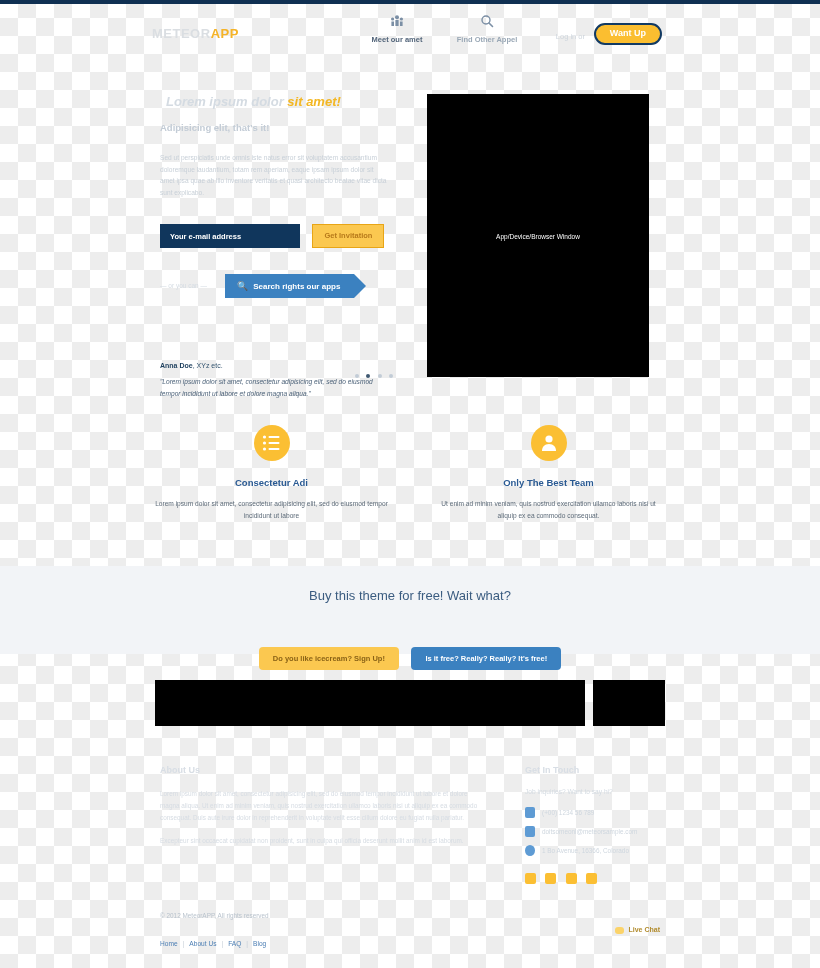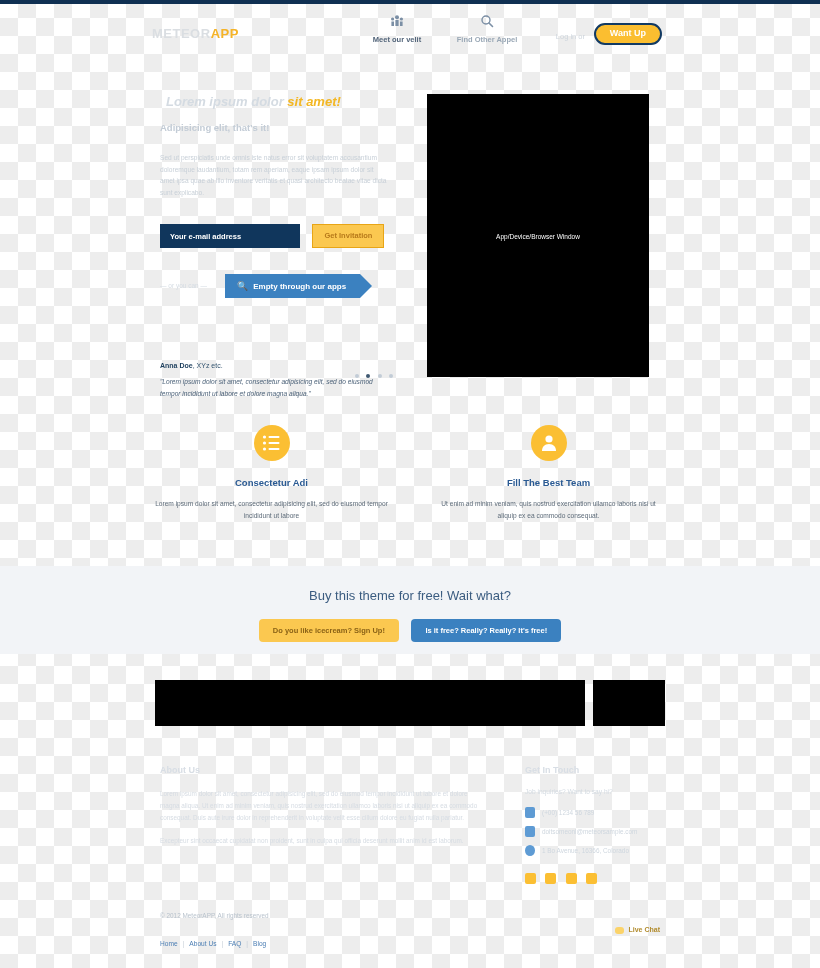--- a/index.html
+++ b/index.html
@@ -264,20 +264,21 @@
   .cta-btns { margin-top: 16px; }
   .cta-btn {
     display: inline-block;
     font-size: 7.5px;
     font-weight: bold;
     padding: 7px 14px;
     border-radius: 4px;
     cursor: pointer;
     font-family: "Liberation Sans", sans-serif;
     border: none;
+    margin-top: 28px;
   }
   .cta-btn.yellow { background: #fbc850; color: #8a6216; margin-right: 8px; }
   .cta-btn.blue { background: #3b81c0; color: #ffffff; }
 
   
   .blocks { position: absolute; top: 680px; left: 0; right: 0; }
   .blocks-inner { width: 510px; margin: 0 auto; display: flex; gap: 8px; }
   .blk { height: 46px; background: #000000; }
   .blk.wide { width: 430px; }
   .blk.narrow { width: 72px; }
@@ -383,21 +384,21 @@
         <span class="glyph">
           <svg width="14" height="14" viewBox="0 0 14 14">
               <circle cx="7" cy="3.2" r="2" fill="#7b8fa5"></circle>
               <circle cx="2.6" cy="5" r="1.6" fill="#7b8fa5"></circle>
               <circle cx="11.4" cy="5" r="1.6" fill="#7b8fa5"></circle>
               <rect x="5.4" y="6" width="3.2" height="6" fill="#7b8fa5"></rect>
               <rect x="1.4" y="7.5" width="2.6" height="4.5" fill="#7b8fa5"></rect>
               <rect x="10" y="7.5" width="2.6" height="4.5" fill="#7b8fa5"></rect>
             </svg>
         </span>
-        <span class="ntxt">Meet our velit</span>
+        <span class="ntxt">Meet our amet</span>
       </div>
 
       <div class="navitem find">
         <span class="glyph">
           <svg width="14" height="14" viewBox="0 0 14 14">
               <circle cx="6" cy="6" r="4" fill="none" stroke="#7b8fa5" stroke-width="1.4"></circle>
               <line x1="9" y1="9" x2="12.5" y2="12.5" stroke="#7b8fa5" stroke-width="1.6" stroke-linecap="round"></line>
             </svg>
         </span>
         <span class="ntxt">Find Other Appel</span>
@@ -419,21 +420,21 @@
       <div class="lead">Sed ut perspiciatis unde omnis iste natus error sit voluptatem accusantium doloremque laudantium, totam rem aperiam, eaque ipsam ipsum dolor sit amet ipsa quae ab illo inventore veritatis et quasi architecto beatae vitae dicta sunt explicabo.</div>
 
       <div class="form-row">
         <input class="email-input" type="text" placeholder="Your e-mail address" style="">
         <button class="get-invite">Get Invitation</button>
       </div>
 
       <div class="orcan">— or you can —</div>
 
       <div class="searchbtn">
-        <span class="sicon">🔍</span><span>Empty through our apps</span>
+        <span class="sicon">🔍</span><span>Search rights our apps</span>
       </div>
 
       <div class="testi-name">
         <b>Anna Doe</b><span>, XYz etc.</span>
       </div>
       <div class="testi-text">"Lorem ipsum dolor sit amet, consectetur adipisicing elit, sed do eiusmod tempor incididunt ut labore et dolore magna aliqua."</div>
 
       <div class="dots">
         <span class="dot"></span>
         <span class="dot on"></span>
@@ -466,21 +467,21 @@
         <div class="feat-text">Lorem ipsum dolor sit amet, consectetur adipisicing elit, sed do eiusmod tempor incididunt ut labore</div>
       </div>
 
       <div class="feat">
         <div class="feat-icon">
           <svg width="20" height="20" viewBox="0 0 20 20">
               <circle cx="10" cy="6" r="3.6" fill="#fff"></circle>
               <path d="M10 11 C5.5 11 3 14 3 18 L17 18 C17 14 14.5 11 10 11 Z" fill="#fff"></path>
             </svg>
         </div>
-        <div class="feat-title">Fill The Best Team</div>
+        <div class="feat-title">Only The Best Team</div>
         <div class="feat-text">Ut enim ad minim veniam, quis nostrud exercitation ullamco laboris nisi ut aliquip ex ea commodo consequat.</div>
       </div>
 
 
     </div>
   </div>
 
   <div class="cta">
     <div class="cta-title">Buy this theme for free! Wait what?</div>
     <div class="cta-btns">

